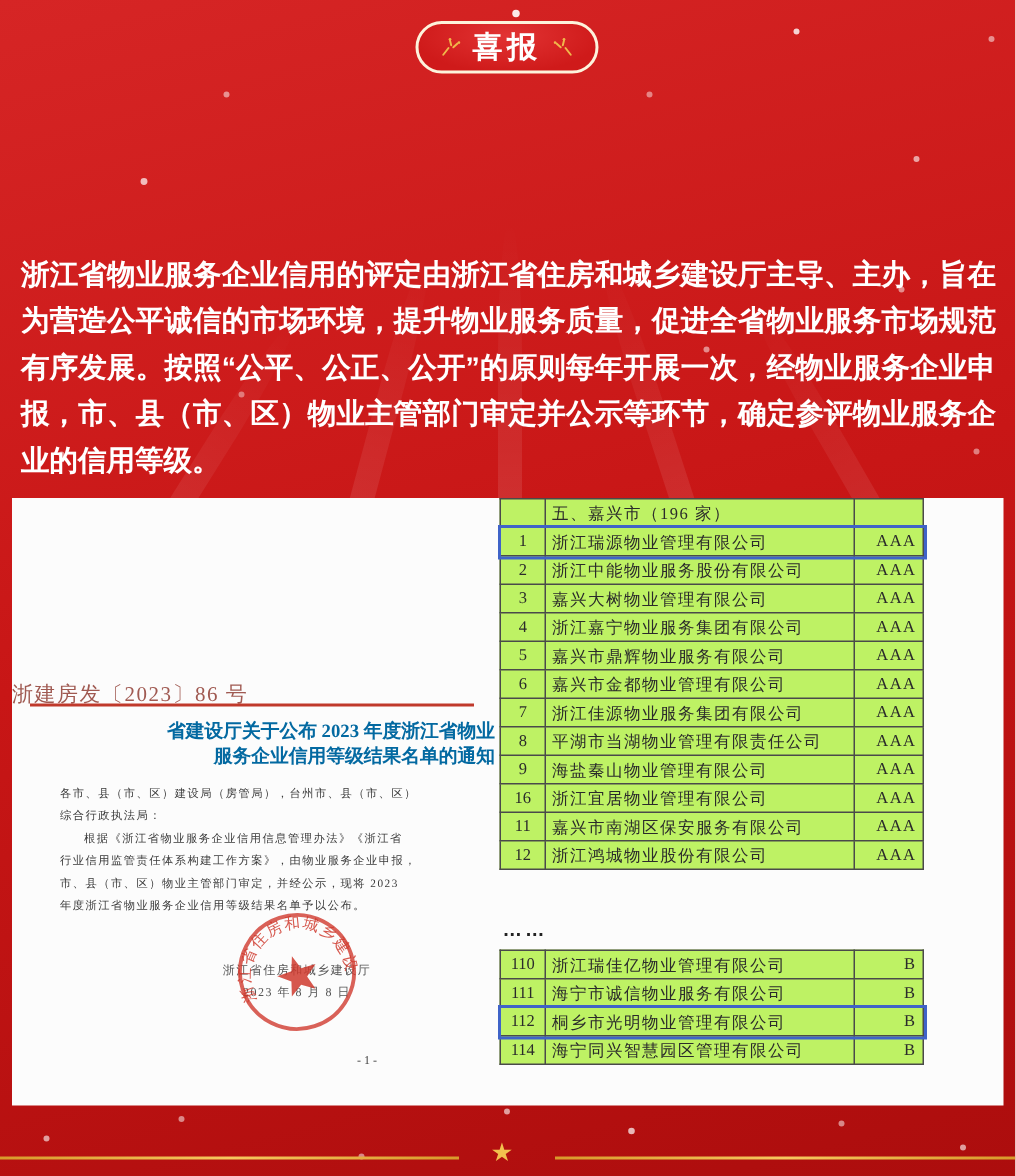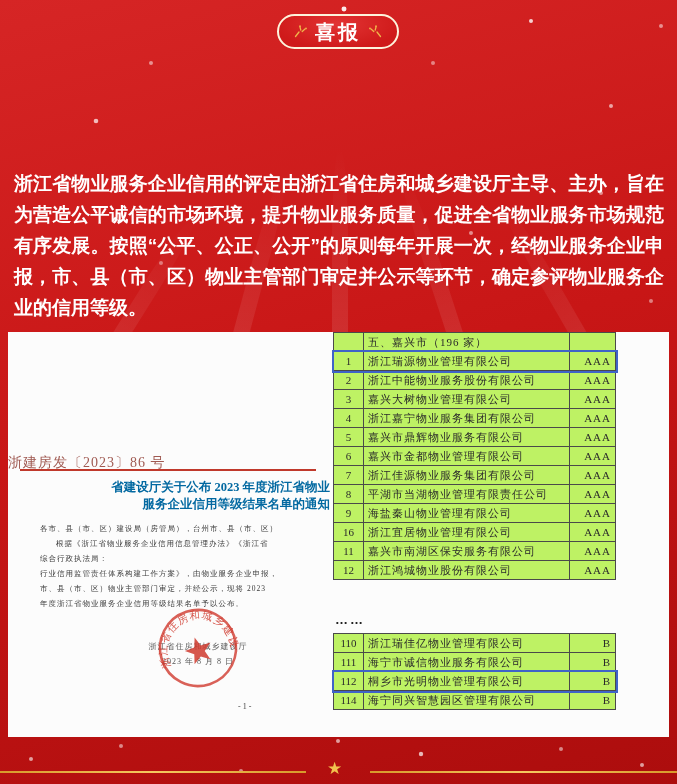--- a/index.html
+++ b/index.html
@@ -127,22 +127,22 @@
 
     <div class="doc">
       <div class="doc-number">浙建房发〔2023〕86 号</div>
       <div class="red-rule"></div>
       <div class="doc-title">
         <div>省建设厅关于公布 2023 年度浙江省物业</div>
         <div>服务企业信用等级结果名单的通知</div>
       </div>
       <div class="doc-body">
         <div class="line">各市、县（市、区）建设局（房管局），台州市、县（市、区）</div>
+        <div class="line">综合行政执法局：</div>
         <div class="line indent">根据《浙江省物业服务企业信用信息管理办法》《浙江省</div>
-        <div class="line">综合行政执法局：</div>
         <div class="line">行业信用监管责任体系构建工作方案》，由物业服务企业申报，</div>
         <div class="line">市、县（市、区）物业主管部门审定，并经公示，现将 2023</div>
         <div class="line">年度浙江省物业服务企业信用等级结果名单予以公布。</div>
       </div>
       <div class="signature">浙江省住房和城乡建设厅</div>
       <div class="doc-date">2023 年 8 月 8 日</div>
       <svg class="seal" viewBox="0 0 84 84">
         <circle cx="42" cy="42" r="38" fill="none" stroke="#cf3a2e" stroke-width="2.6" opacity="0.8"></circle>
         <path id="sealArc" d="M 12 56 A 32 32 0 1 1 72 56" fill="none"></path>
         <text font-size="10.5" fill="#cf3a2e" opacity="0.85" letter-spacing="1">

